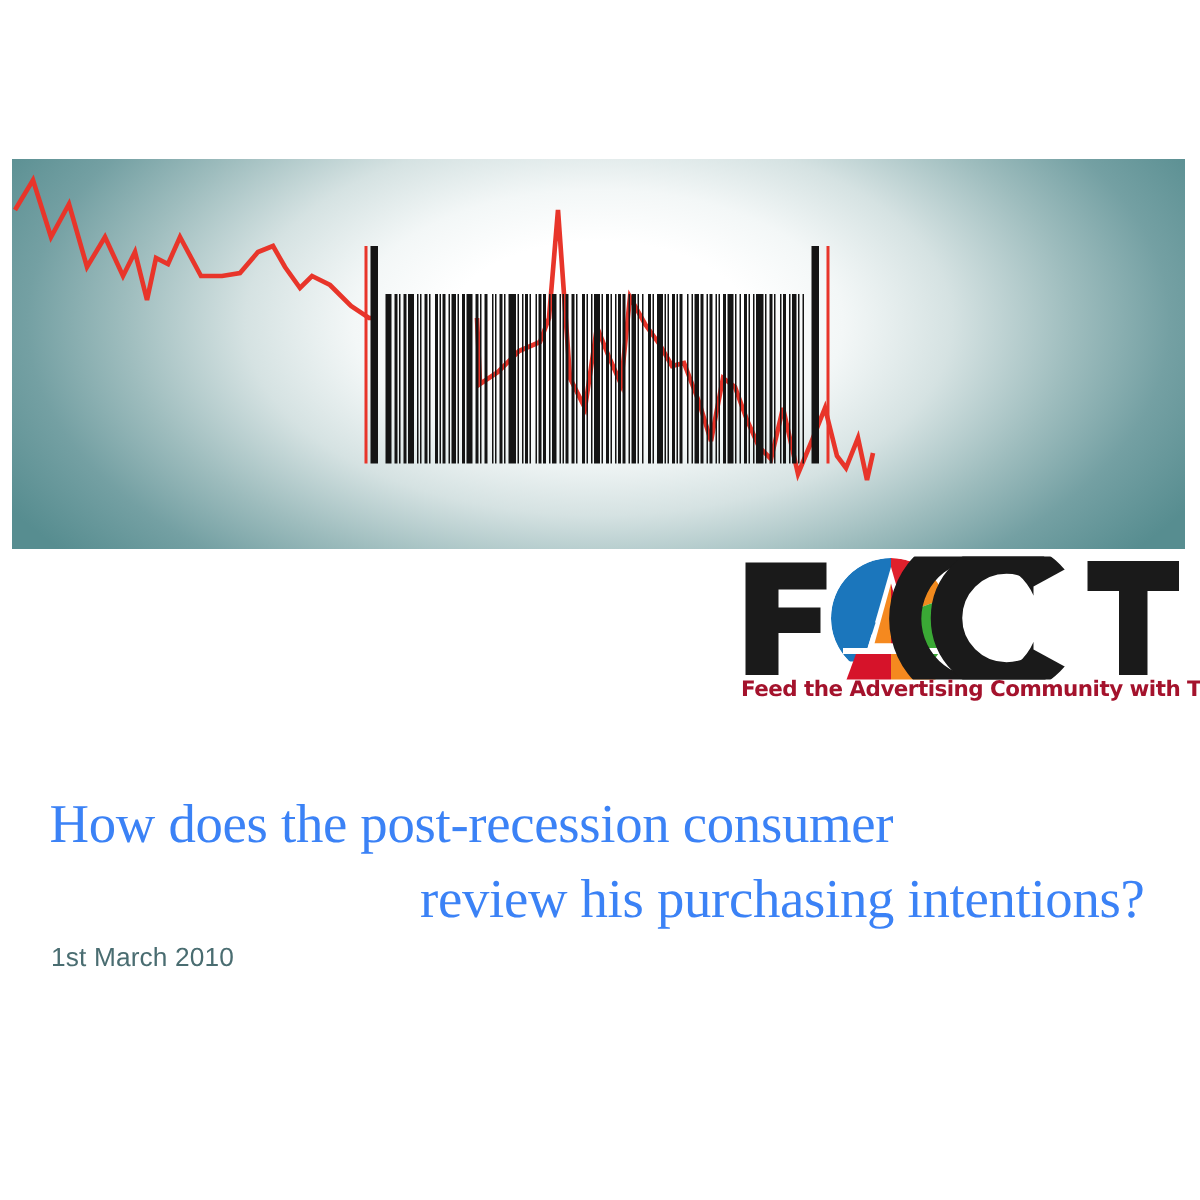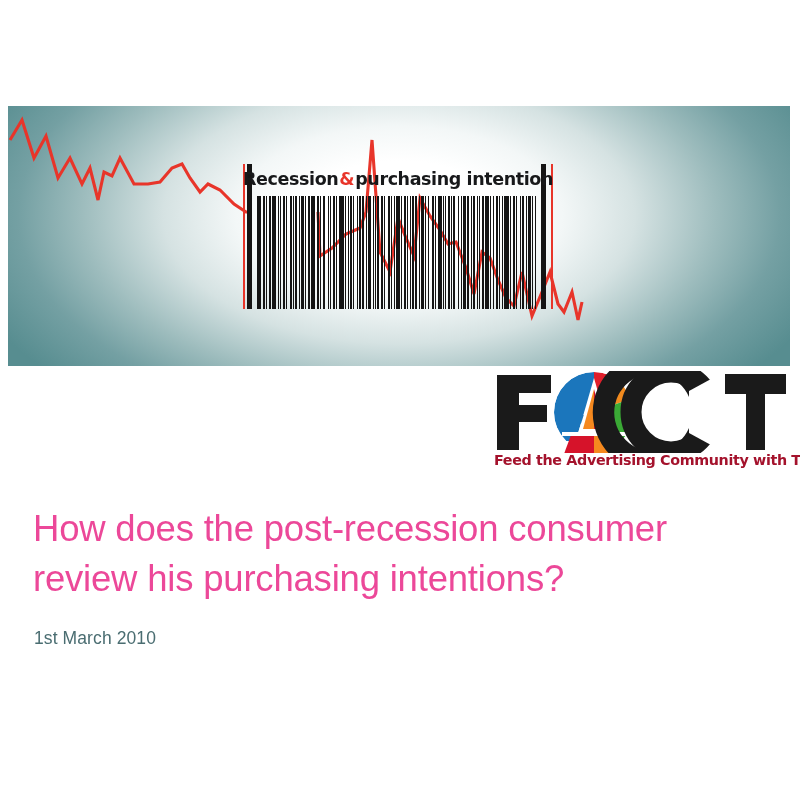--- a/index.html
+++ b/index.html
@@ -129,29 +129,29 @@
     letter-spacing: -0.35px;
     color: #a4122c;
     white-space: nowrap;
     line-height: 1;
   }
 
   
   #headline {
     position: absolute;
     left: 33px;
-    top: 504px;
+    top: 524px;
     width: 730px;
-    font-family: Liberation Sans, sans-serif;
+    font-family: Liberation Serif, serif;
     font-size: 36.5px;
     line-height: 50px;
-    color: #ec4899;
+    color: #3b82f6;
     letter-spacing: -0.2px;
   }
-  #headline .l2 { display: block; }
+  #headline .l2 { display: block; text-align: right; }
   #date {
     position: absolute;
     left: 34px;
     top: 628px;
     font-family: "Liberation Sans", sans-serif;
     font-size: 17.5px;
     color: #4a6d71;
     letter-spacing: 0.1px;
   }
 </style>
@@ -172,25 +172,20 @@
               514,166 524,210 534,186 542,166 550,198 556,206 564,186 570,214
               574,196"></polyline>
   </svg>
 
   <div id="barcode">
     <div class="edge left"></div>
     <div class="edge right"></div>
     <div class="guard g1"></div>
     <div class="guard g2"></div>
 
-    <div id="barcode-label">
-      <span>Recession</span>
-      <span class="amp">&amp;</span>
-      <span>purchasing intention</span>
-    </div>
 
     <div id="bars">
         <i style="left: 0px; width: 4px;"></i>
         <i style="left: 6px; width: 2px;"></i>
         <i style="left: 9px; width: 1px;"></i>
         <i style="left: 12px; width: 2px;"></i>
         <i style="left: 15px; width: 4px;"></i>
         <i style="left: 21px; width: 1px;"></i>
         <i style="left: 23px; width: 1px;"></i>
         <i style="left: 26px; width: 2px;"></i>

